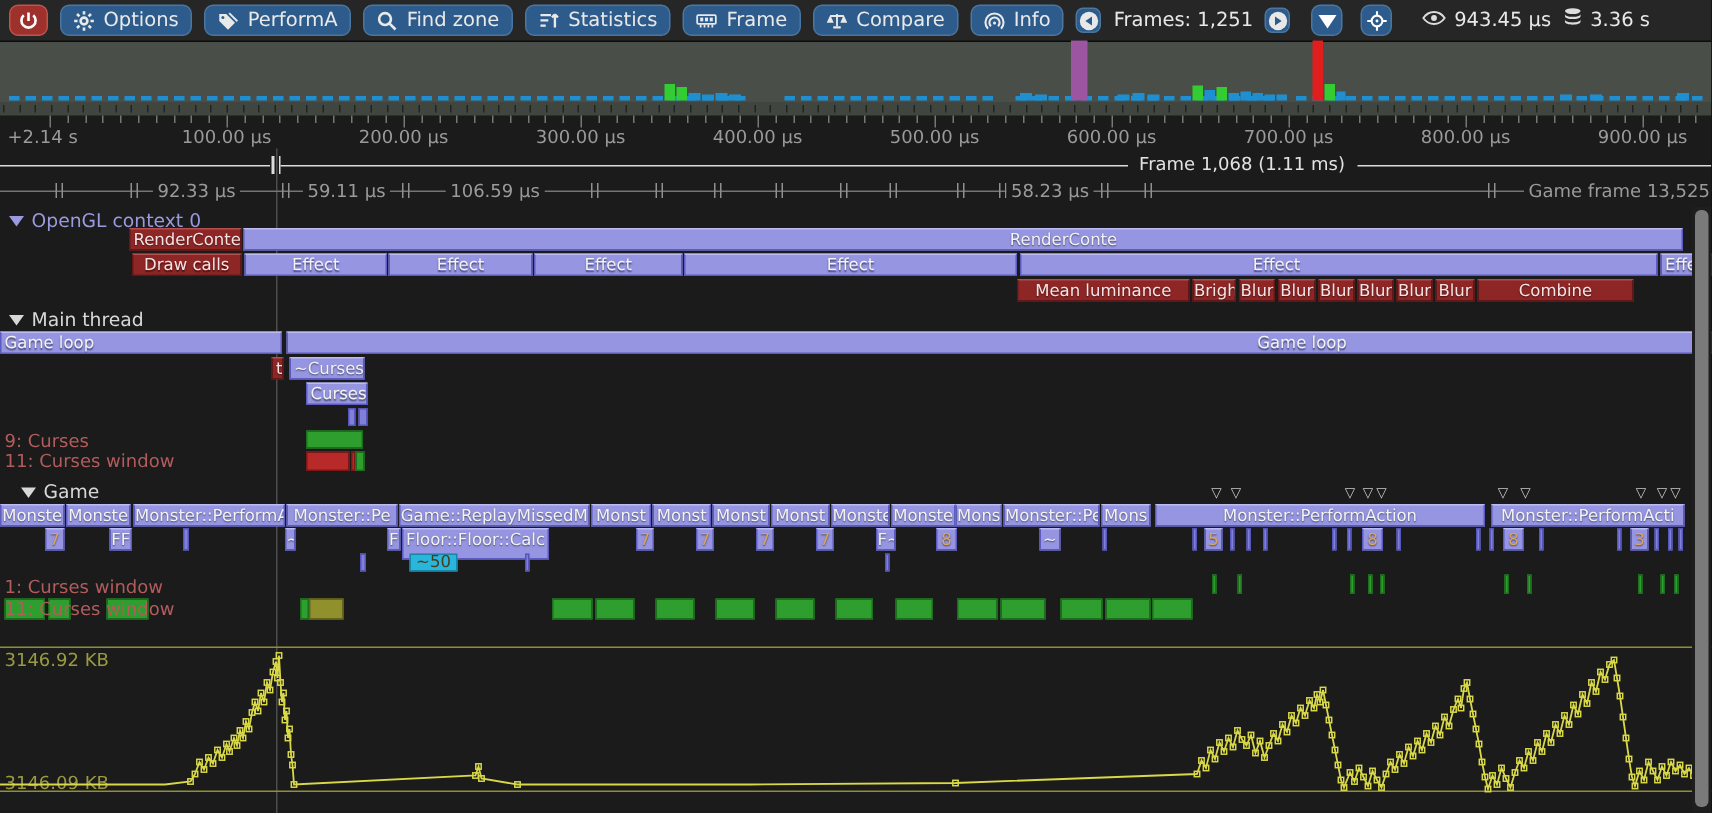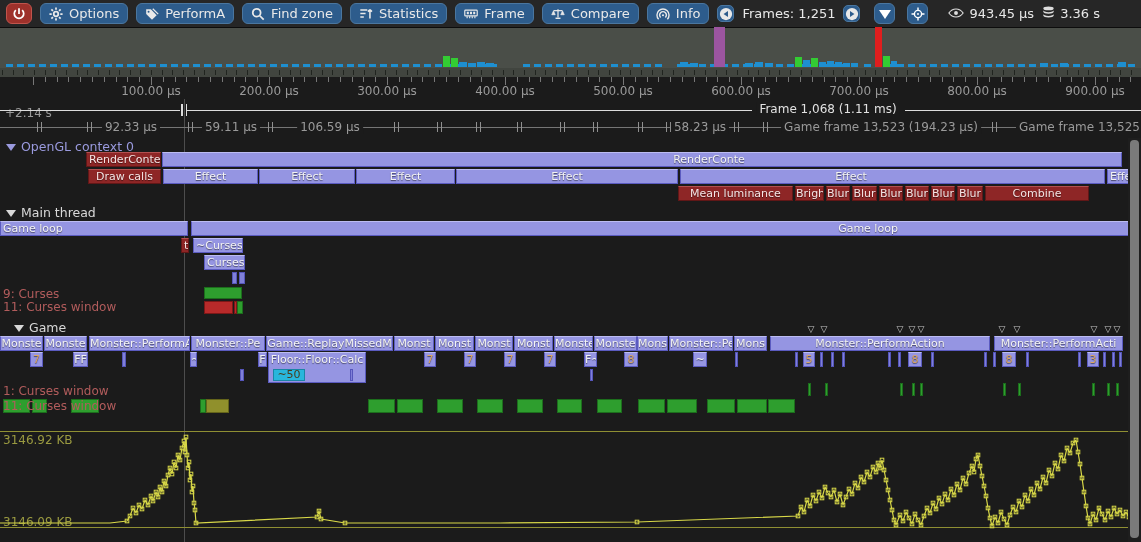--- a/index.html
+++ b/index.html
@@ -569,21 +569,21 @@
       <div class="zb zv" style="left: 73px; top: 352px; width: 15px; height: 15px;">
         <span class="lbl" style="line-height: 13px;">FF</span>
       </div>
       <div class="zb zt" style="left: 122px; top: 352px; width: 4px; height: 15px;"></div>
       <div class="zb zv" style="left: 190px; top: 352px; width: 7px; height: 15px;">
         <span class="lbl" style="line-height: 13px;">~</span>
       </div>
       <div class="zb zv" style="left: 258px; top: 352px; width: 9px; height: 15px;">
         <span class="lbl" style="line-height: 13px;">F</span>
       </div>
-      <div class="zb zv" style="left: 268px; top: 352px; width: 98px; height: 31px;">
+      <div class="zb zv" style="left: 268px; top: 352px; width: 98px; height: 21px;">
         <span class="lbl" style="line-height: 13px;">Floor::Floor::Calc</span>
       </div>
       <div class="zb zv" style="left: 424px; top: 352px; width: 12px; height: 15px;">
         <span class="lbl num" style="line-height: 13px;">7</span>
       </div>
       <div class="zb zv" style="left: 464px; top: 352px; width: 12px; height: 15px;">
         <span class="lbl num" style="line-height: 13px;">7</span>
       </div>
       <div class="zb zv" style="left: 504px; top: 352px; width: 12px; height: 15px;">
         <span class="lbl num" style="line-height: 13px;">7</span>
@@ -936,21 +936,21 @@
     <div class="atick" style="left: 1024.2px; top: 77px; height: 5px;"></div>
     <div class="atick" style="left: 1036px; top: 77px; height: 5px;"></div>
     <div class="atick" style="left: 1047.8px; top: 77px; height: 5px;"></div>
     <div class="atick" style="left: 1059.6px; top: 77px; height: 5px;"></div>
     <div class="atick" style="left: 1071.4px; top: 77px; height: 5px;"></div>
     <div class="atick" style="left: 1083.2px; top: 77px; height: 5px;"></div>
     <div class="atick" style="left: 1095px; top: 77px; height: 8px;"></div>
     <div class="atick" style="left: 1106.8px; top: 77px; height: 5px;"></div>
     <div class="atick" style="left: 1118.6px; top: 77px; height: 5px;"></div>
     <div class="atick" style="left: 1130.4px; top: 77px; height: 5px;"></div>
-    <div class="alabel" style="left: 5px; margin-top: 22px;">+2.14 s</div>
+    <div class="alabel" style="left: 5px;">+2.14 s</div>
     <div class="alabel" style="left: 151px; transform: translateX(-50%);">100.00 μs</div>
     <div class="alabel" style="left: 269px; transform: translateX(-50%);">200.00 μs</div>
     <div class="alabel" style="left: 387px; transform: translateX(-50%);">300.00 μs</div>
     <div class="alabel" style="left: 505px; transform: translateX(-50%);">400.00 μs</div>
     <div class="alabel" style="left: 623px; transform: translateX(-50%);">500.00 μs</div>
     <div class="alabel" style="left: 741px; transform: translateX(-50%);">600.00 μs</div>
     <div class="alabel" style="left: 859px; transform: translateX(-50%);">700.00 μs</div>
     <div class="alabel" style="left: 977px; transform: translateX(-50%);">800.00 μs</div>
     <div class="alabel" style="left: 1095px; transform: translateX(-50%);">900.00 μs</div>
     <div class="fl-seg" style="left: 0px; width: 180px;"></div>
@@ -985,15 +985,14 @@
     <div class="rmark" style="left: 734px;"></div>
     <div class="rmark" style="left: 738px;"></div>
     <div class="rmark" style="left: 763px;"></div>
     <div class="rmark" style="left: 767px;"></div>
     <div class="rmark" style="left: 992px;"></div>
     <div class="rmark" style="left: 996px;"></div>
     <div class="rlabel" style="left: 131px; transform: translateX(-50%);">92.33 μs</div>
     <div class="rlabel" style="left: 231px; transform: translateX(-50%);">59.11 μs</div>
     <div class="rlabel" style="left: 330px; transform: translateX(-50%);">106.59 μs</div>
     <div class="rlabel" style="left: 700px; transform: translateX(-50%);">58.23 μs</div>
-    <div class="rlabel" style="left: 881px; transform: translateX(-50%);">Game frame 13,523 (194.23 μs)</div>
     <div class="rlabel" style="left: 1016px;">Game frame 13,525 (1</div>
   </div>
 
 </body></html>

